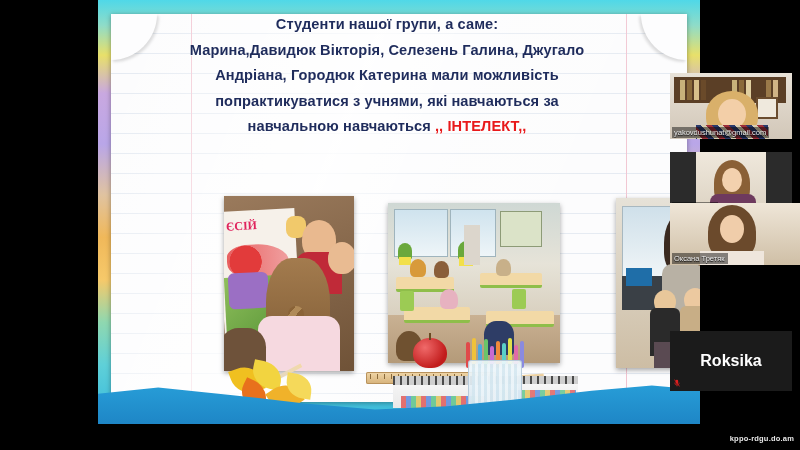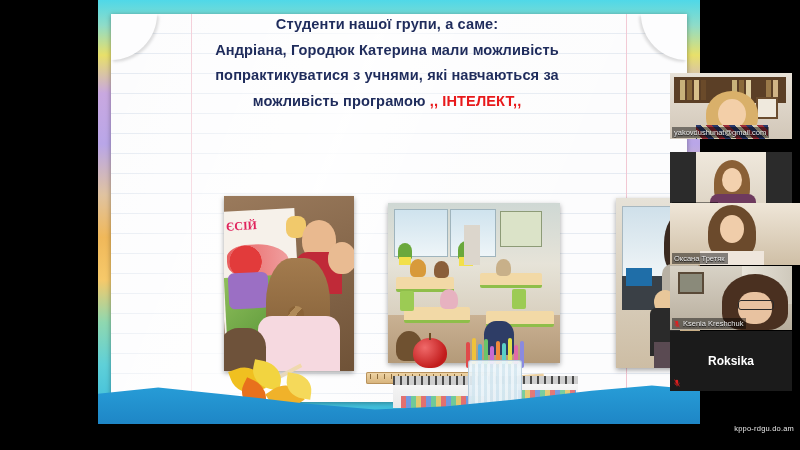--- a/index.html
+++ b/index.html
@@ -162,47 +162,48 @@
   
   .t4bg{position:absolute;inset:0;background:linear-gradient(180deg,#d8d2c6,#b7ad9c);}
   .t4curt{position:absolute;right:0;top:0;width:50px;height:60%;background:linear-gradient(90deg,#e8e4da,#cfc9bc);}
   .t4art{position:absolute;left:8px;top:6px;width:22px;height:18px;background:#8a8a7a;border:2px solid #5a4a38;}
   .t4hair{position:absolute;left:52px;top:8px;width:66px;height:56px;background:#4a3020;border-radius:50% 50% 30% 30%;}
   .t4face{position:absolute;left:68px;top:26px;width:34px;height:32px;background:#e8c2a0;border-radius:45%;}
   .t4gl{position:absolute;left:68px;top:34px;width:34px;height:8px;border:1.5px solid #2a2a2a;border-radius:3px;}
 
   
   #tile5{background:#1b1b1b;display:flex;align-items:center;justify-content:center;}
-  #tile5 .nm{color:#fff;font-size:12px;font-weight:bold;}
+  #tile5 .nm{color:#fff;font-size:16px;font-weight:bold;}
   #tile5 .mute-corner{position:absolute;left:4px;bottom:4px;}
 
   
-  #watermark{position:absolute;right:6px;bottom:17px;color:#e7e7e7;font-size:7.5px;font-weight:normal;letter-spacing:.2px;}
+  #watermark{position:absolute;right:6px;bottom:7px;color:#e7e7e7;font-size:7.5px;font-weight:bold;letter-spacing:.2px;}
 </style>
 </head>
 <body>
 
 <div id="root">
 
   <div id="slide">
 
     <div id="paper">
       <div id="rules"></div>
       <div id="margin-line"></div>
       <div id="margin-line2"></div>
       <div class="curl" id="curl-tl"></div>
       <div class="curl" id="curl-tr"></div>
       <div id="sheen"></div>
     </div>
 
     <div id="slide-text">
       <div class="ln">Студенти нашої групи, а саме:</div>
+      <div class="ln">Марина,Давидюк Вікторія, Селезень Галина, Джугало</div>
       <div class="ln">Андріана, Городюк Катерина мали можливість</div>
       <div class="ln">попрактикуватися з учнями, які навчаються за</div>
-      <div class="ln"><span>можливість програмою </span><span class="hl">,, ІНТЕЛЕКТ,,</span></div>
+      <div class="ln"><span>навчальною навчаються </span><span class="hl">,, ІНТЕЛЕКТ,,</span></div>
     </div>
 
     <div class="photo" id="photo1">
       <div class="p1-bg"></div>
       <div class="p1-poster">
         <div class="red">&nbsp;ЄСІЙ</div>
         <div class="swirl"></div>
         <div class="green"></div>
         <div class="purple"></div>
       </div>
@@ -341,37 +342,20 @@
       <div class="t3bg"></div>
       <div class="t3win"></div>
       <div class="t3hair"></div>
       <div class="t3face"></div>
       <div class="t3body"></div>
       <div class="tile-label">
         <span>Оксана Третяк</span>
       </div>
     </div>
 
-    <div class="tile" id="tile4" style="top:196px;height:64px;">
-      <div class="t4bg"></div>
-      <div class="t4curt"></div>
-      <div class="t4art"></div>
-      <div class="t4hair"></div>
-      <div class="t4face"></div>
-      <div class="t4gl"></div>
-      <div class="tile-label">
-        <svg class="mute-ico" viewBox="0 0 8 10">
-          <rect x="2.2" y="0.6" width="3.4" height="5.4" rx="1.7" fill="#e02020"></rect>
-          <path d="M1 4.6a3 3 0 0 0 6 0" stroke="#e02020" stroke-width="1" fill="none"></path>
-          <line x1="4" y1="7.4" x2="4" y2="9.4" stroke="#e02020" stroke-width="1"></line>
-          <line x1="0.6" y1="0.4" x2="7.4" y2="9.6" stroke="#e02020" stroke-width="1.1"></line>
-        </svg>
-        <span>Ksenia Kreshchuk</span>
-      </div>
-    </div>
 
     <div class="tile" id="tile5" style="top:261px;height:60px;">
       <span class="nm">Roksika</span>
       <svg class="mute-ico mute-corner" viewBox="0 0 8 10">
         <rect x="2.2" y="0.6" width="3.4" height="5.4" rx="1.7" fill="#e02020"></rect>
         <path d="M1 4.6a3 3 0 0 0 6 0" stroke="#e02020" stroke-width="1" fill="none"></path>
         <line x1="4" y1="7.4" x2="4" y2="9.4" stroke="#e02020" stroke-width="1"></line>
         <line x1="0.6" y1="0.4" x2="7.4" y2="9.6" stroke="#e02020" stroke-width="1.1"></line>
       </svg>
     </div>

